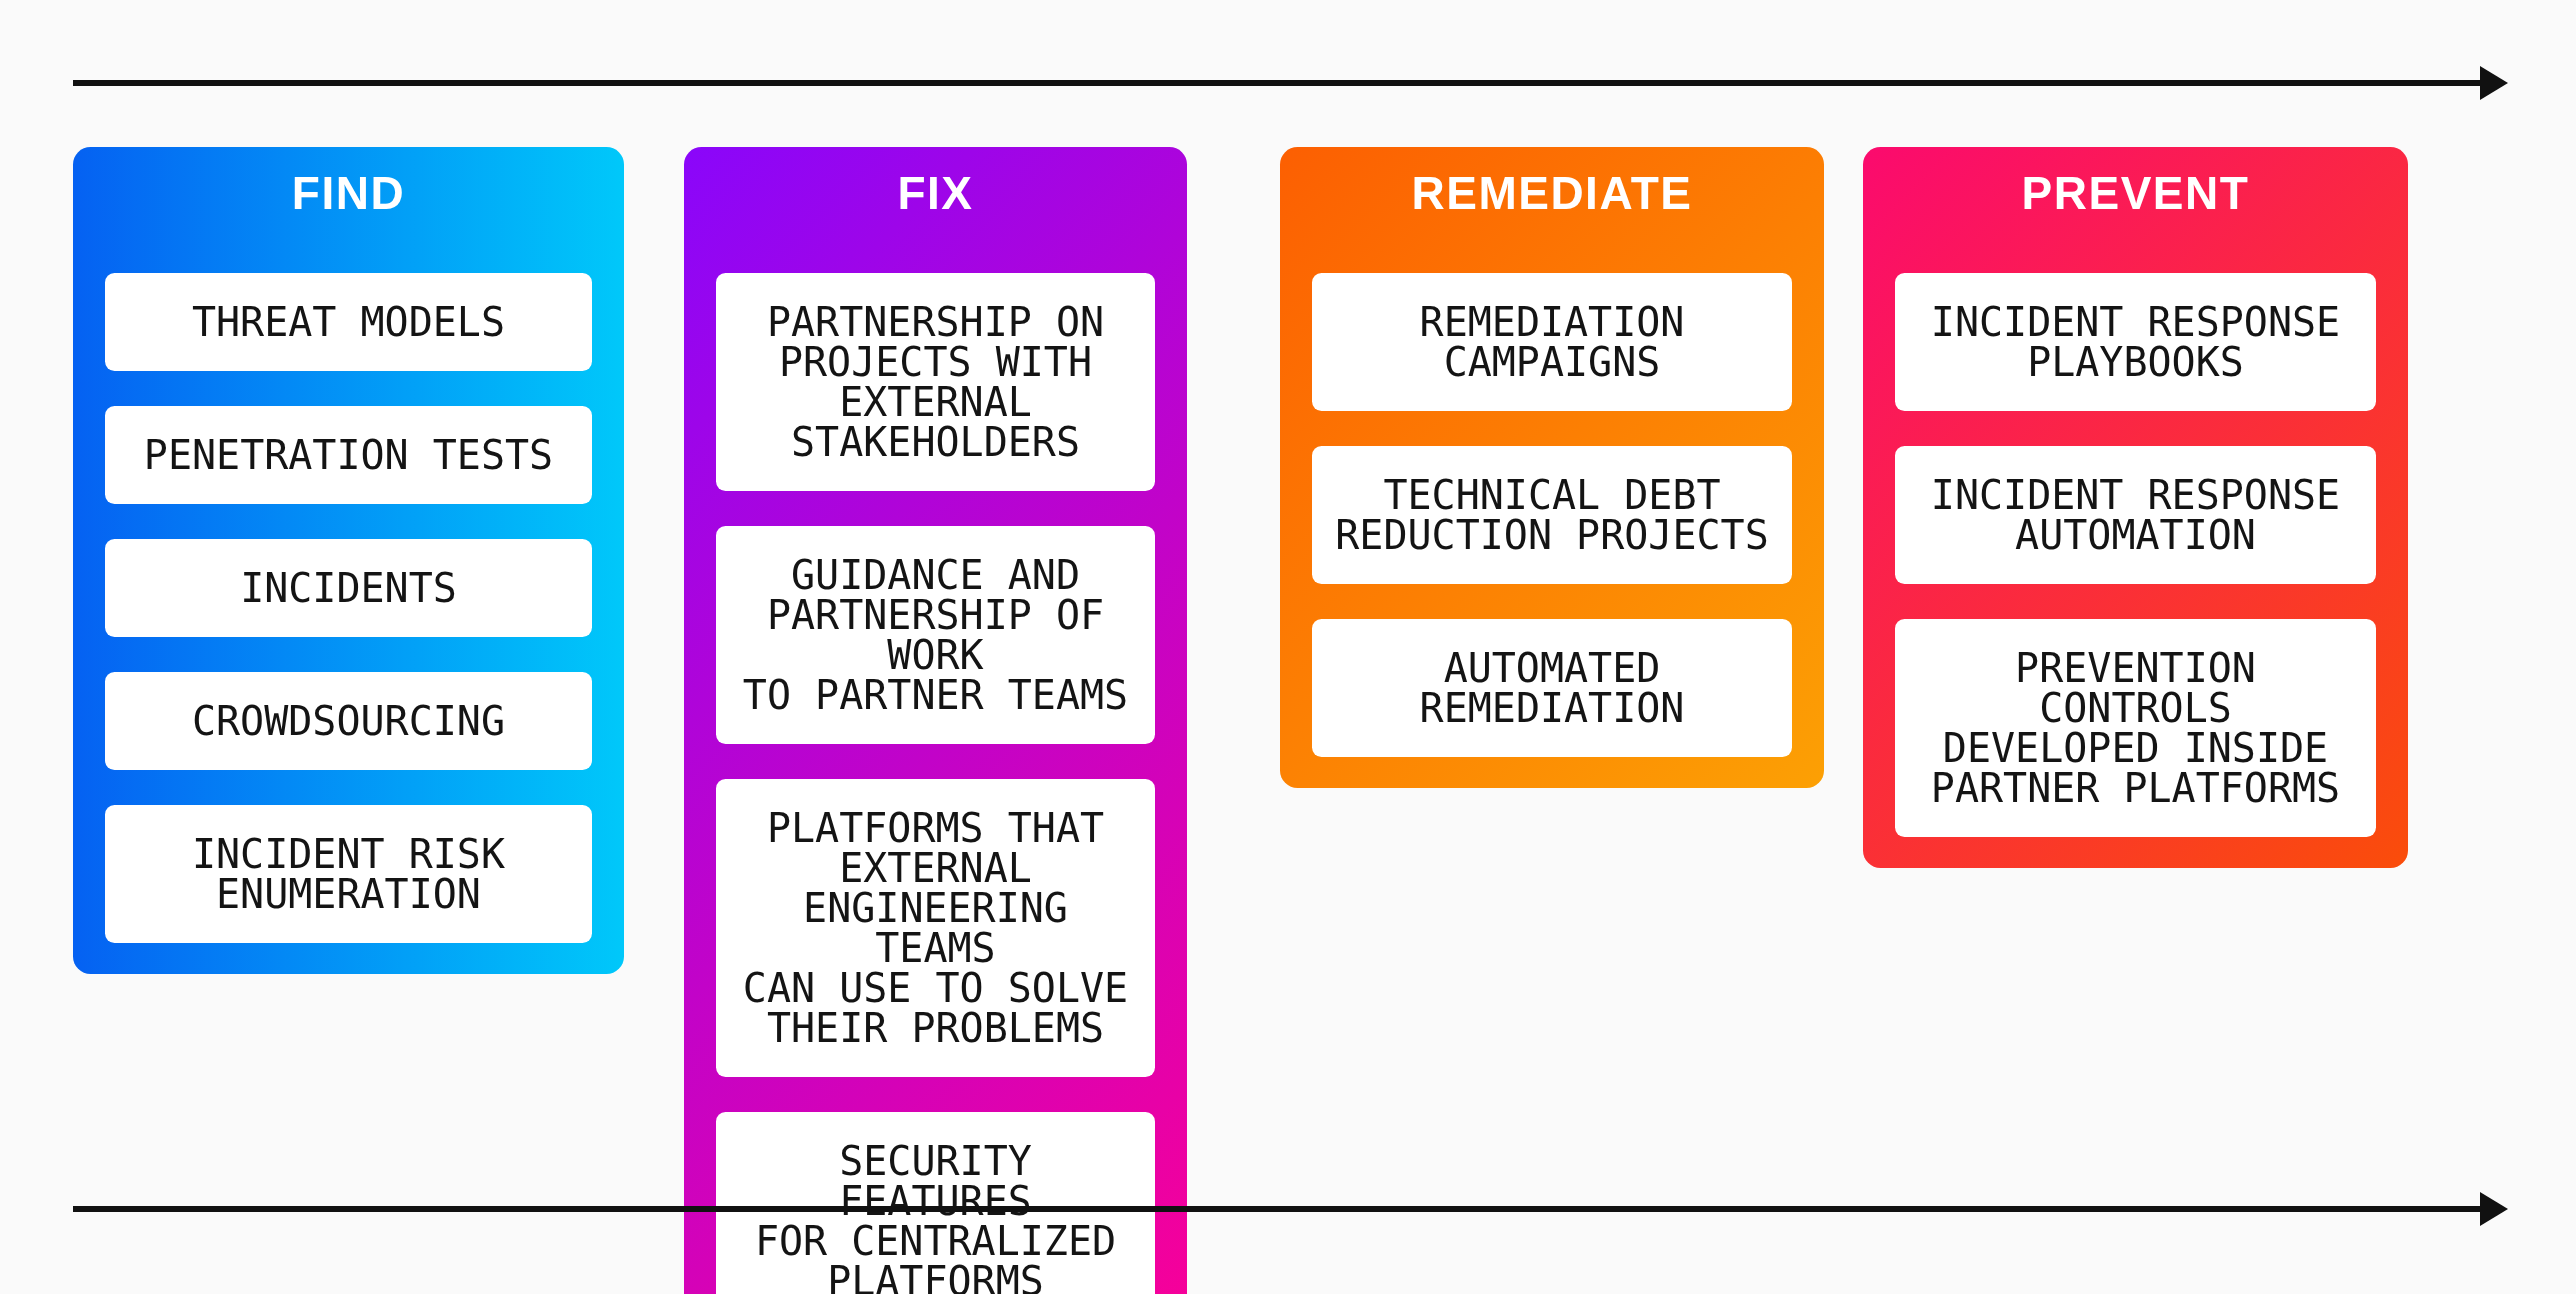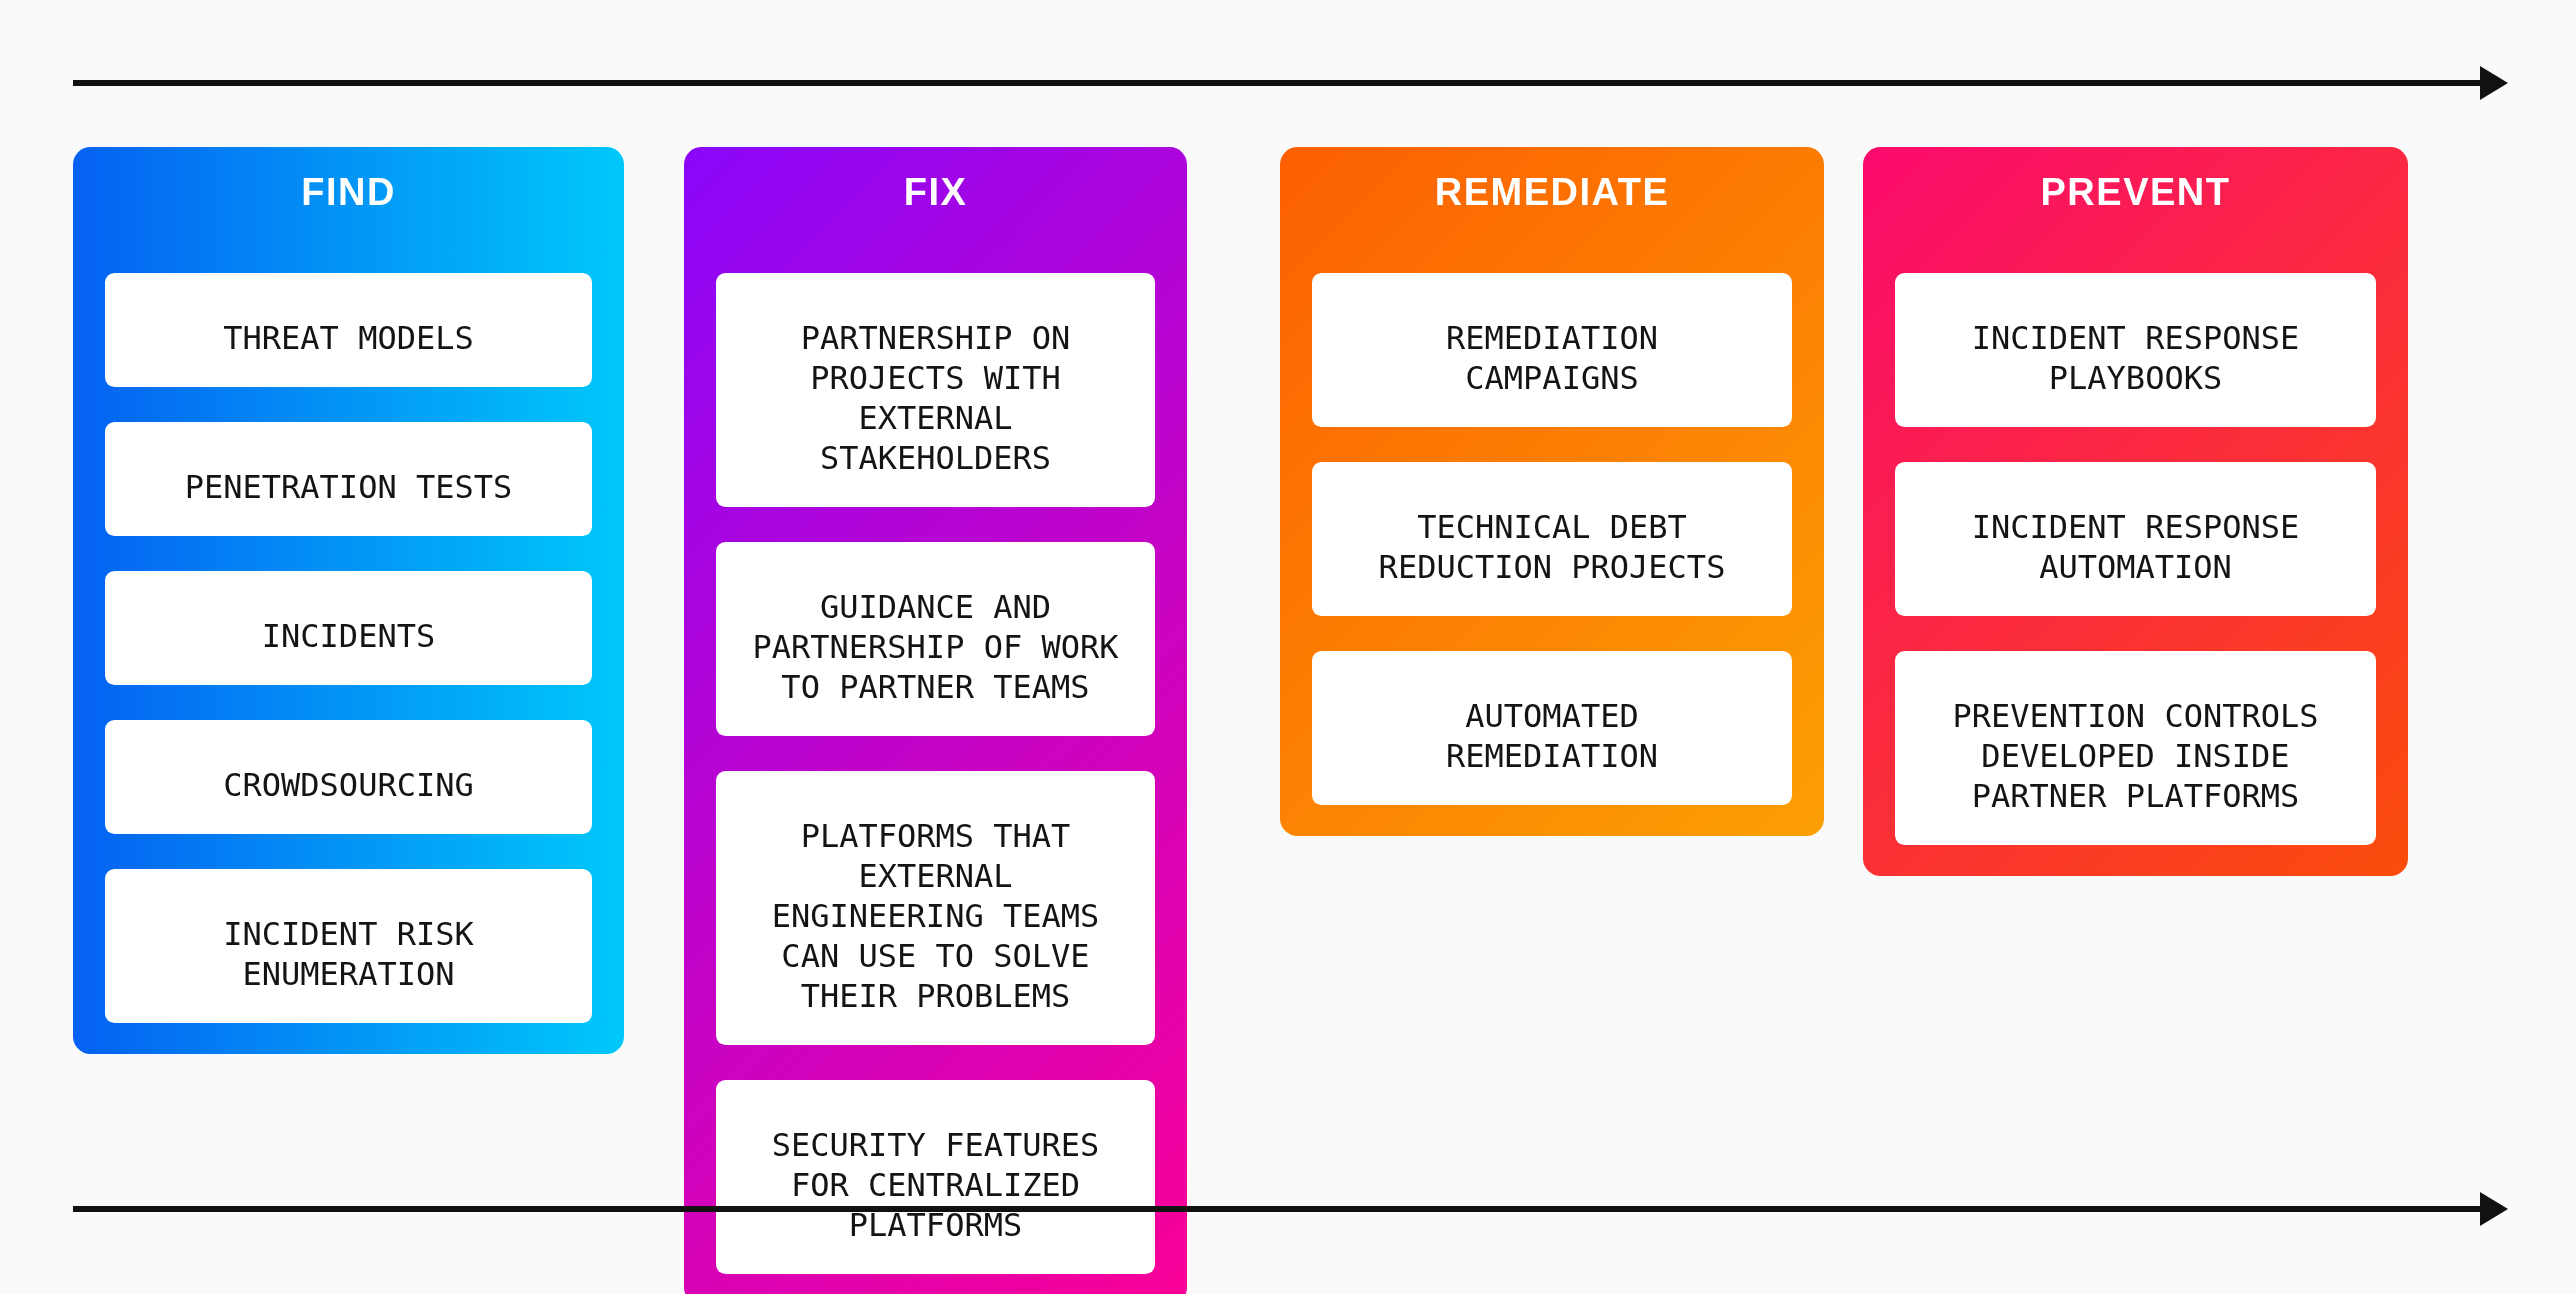--- a/index.html
+++ b/index.html
@@ -46,40 +46,39 @@
   .col-remediate { left: 1280px; width: 544px; background: linear-gradient(135deg, #fc5f02, #fca004); }
   .col-prevent   { left: 1863px; width: 545px; background: linear-gradient(135deg, #fb0a6e, #fa4d0a); }
 
   .col-header {
     height: 91px;
     display: flex;
     align-items: center;
     justify-content: center;
     color: #ffffff;
     font-weight: 700;
-    font-size: 38px;
+    font-size: 46px;
     letter-spacing: 1.5px;
   }
 
   .item-card {
     background: #ffffff;
     border-radius: 9.5px;
     padding: 29px 17.5px;
     display: flex;
     align-items: center;
     justify-content: center;
     text-align: center;
   }
   .item-label {
     font-family: "DejaVu Sans Mono", "Liberation Mono", monospace;
-    font-size: 32px;
+    font-size: 40px;
     line-height: 40px;
     color: #141414;
     white-space: pre-line;
-    margin-top: 16px;
   }
 </style>
 </head>
 <body>
 
 <div class="stage">
 
   <div class="arrow-top">
     <div class="arrow-line"></div>
     <div class="arrow-head"></div>

